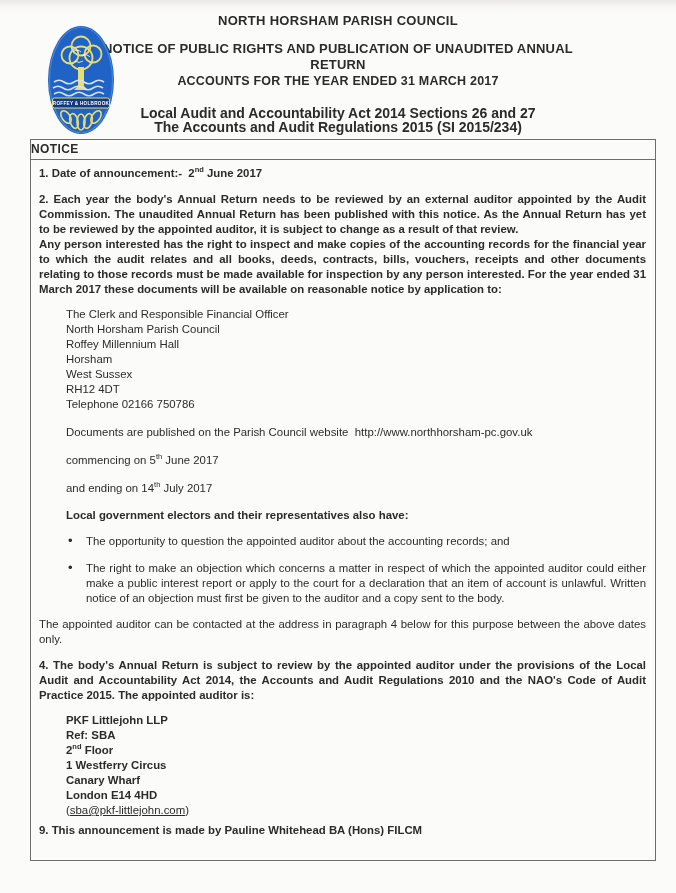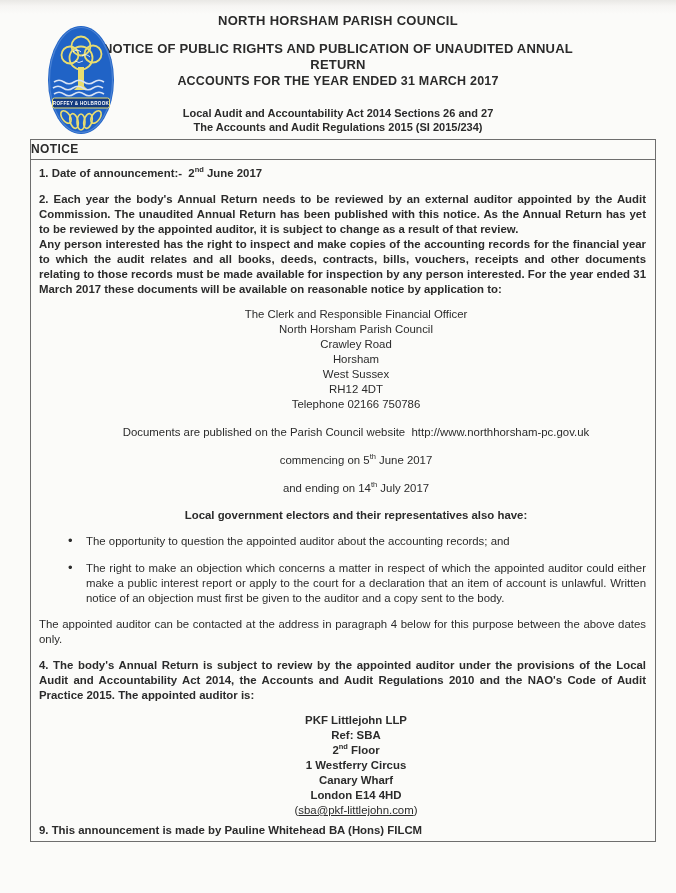--- a/index.html
+++ b/index.html
@@ -11,38 +11,38 @@
     -webkit-font-smoothing:antialiased;
   }
   .page{position:relative;width:676px;height:893px;
     background:linear-gradient(#e9e8e5 0px,#f6f5f3 6px,#fbfbf9 14px);}
   
   .logo{position:absolute;left:46px;top:24px;width:70px;height:112px;}
   .header{padding-top:13px;text-align:center;}
   .h-council{font-size:13px;font-weight:bold;letter-spacing:.3px;line-height:15px;}
   .h-title{font-size:13px;font-weight:bold;margin-top:13px;line-height:16px;letter-spacing:.2px;}
   .h-accounts{font-size:12.5px;font-weight:bold;line-height:17px;letter-spacing:.2px;}
-  .h-act{font-size:11px;font-weight:bold;margin-top:17px;line-height:13.5px;}
+  .h-act{font-size:14px;font-weight:bold;margin-top:17px;line-height:13.5px;}
   
   .notice-bar{
     margin:5px 0 0 30px;width:626px;box-sizing:border-box;
     border:1px solid #6e6e6e;
     text-align:left;font-size:12px;font-weight:bold;
     padding:2px 0 3px 0;letter-spacing:.4px;
   }
   .content-box{
     margin-left:30px;width:626px;box-sizing:border-box;
     border:1px solid #6e6e6e;border-top:none;
-    padding:6px 9px 3px 8px;
+    padding:6px 9px 22px 8px;
     font-size:11.4px;line-height:15px;
   }
   .b{font-weight:bold;}
   .j{text-align:justify;}
   .pre{white-space:pre-wrap;}
-  .ind{margin-left:27px;text-align:center;}
+  .ind{margin-left:27px;}
   sup{font-size:7.5px;line-height:0;}
   .mt13{margin-top:13px;} .mt12{margin-top:12px;} .mt11{margin-top:11px;}
   .mt10{margin-top:10px;} .mt5{margin-top:5px;}
   ul.bullets{list-style:none;margin:11px 0 0 27px;padding:0;}
   ul.bullets li{position:relative;padding-left:20px;}
   ul.bullets li + li{margin-top:12px;}
   ul.bullets li::before{content:"\2022";position:absolute;left:2px;top:-1px;font-size:13px;}
   .email-link{text-decoration:underline;color:#2b2b2b;cursor:pointer;}
   .addr div{line-height:15px;}
 </style>
@@ -105,21 +105,21 @@
   <div class="content-box">
 
     <div class="b pre"><span>1. Date of announcement:-  2</span><sup>nd</sup><span> June 2017</span></div>
 
     <div class="b j mt11">2. Each year the body's Annual Return needs to be reviewed by an external auditor appointed by the Audit Commission.  The unaudited Annual Return has been published with this notice. As the Annual Return has yet to be reviewed by the appointed auditor, it is subject to change as a result of that review.</div>
     <div class="b j">Any person interested has the right to inspect and make copies of the accounting records for the financial year to which the audit relates and all books, deeds, contracts, bills, vouchers, receipts and other documents relating to those records must be made available for inspection by any person interested.  For the year ended 31 March 2017 these documents will be available on reasonable notice by application to:</div>
 
     <div class="ind addr mt10">
       <div>The Clerk and Responsible Financial Officer</div>
       <div>North Horsham Parish Council</div>
-      <div>Crawley Road</div>
+      <div>Roffey Millennium Hall</div>
       <div>Horsham</div>
       <div>West Sussex</div>
       <div>RH12 4DT</div>
       <div>Telephone 02166 750786</div>
     </div>
 
     <div class="ind mt13 pre">Documents are published on the Parish Council website  http://www.northhorsham-pc.gov.uk</div>
 
     <div class="ind mt13"><span>commencing on 5</span><sup>th</sup><span> June 2017</span></div>
 

